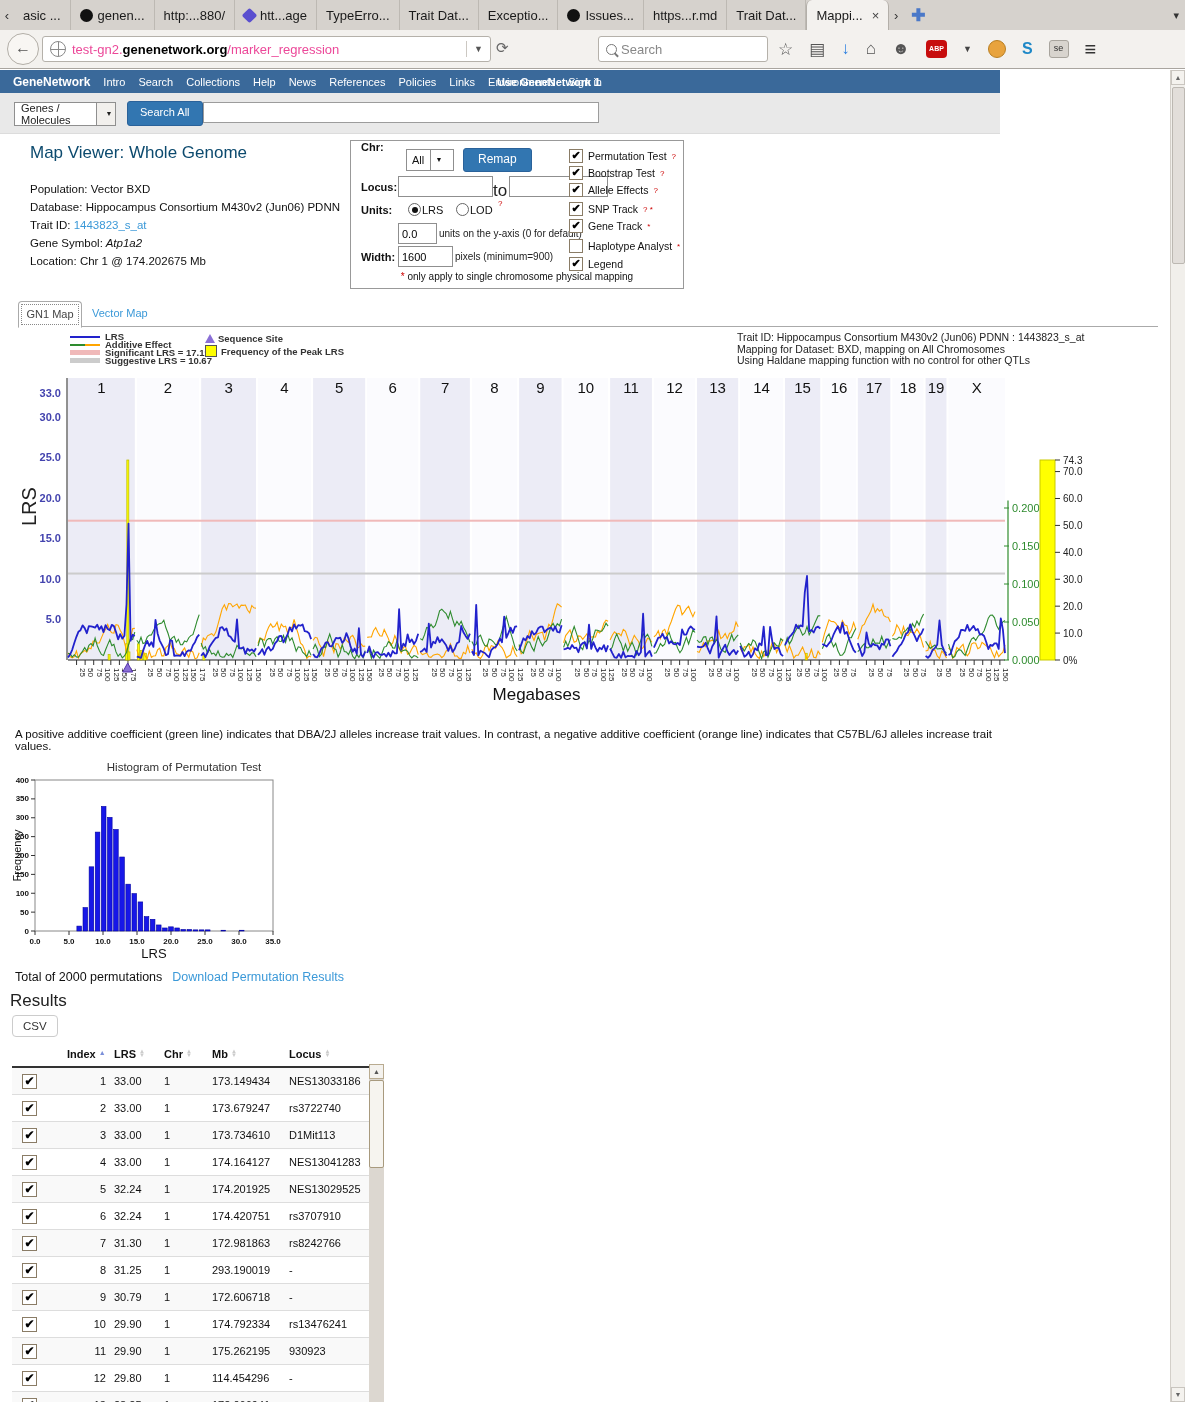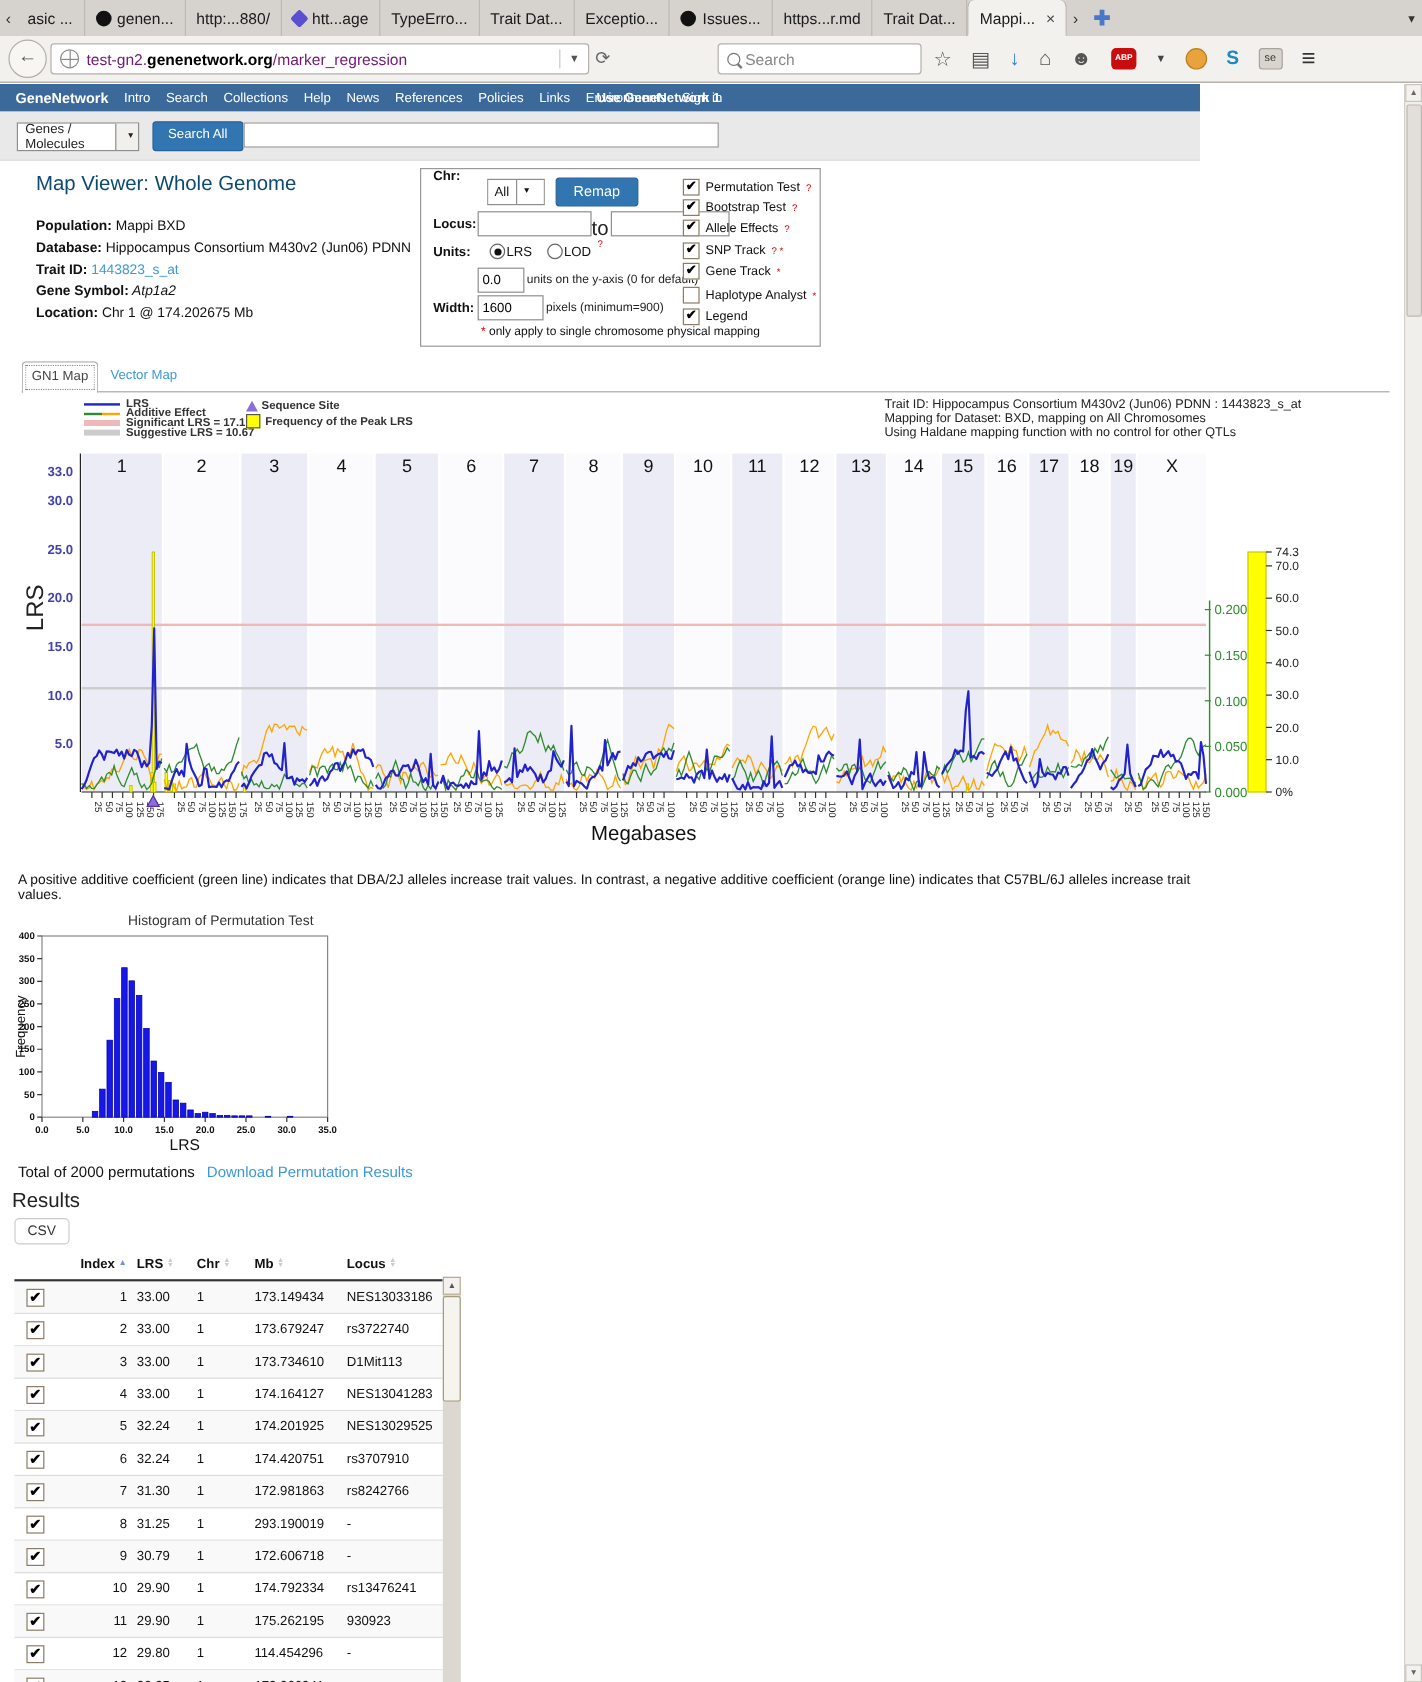--- a/index.html
+++ b/index.html
@@ -20,21 +20,21 @@
   .tablist-caret{position:absolute;right:6px;top:0;height:30px;display:flex;align-items:center;color:#333;font-size:11px;}
   #toolbar{position:absolute;left:0;top:30px;width:1185px;height:38px;background:#f3f1ee;
            border-bottom:1px solid #a9a59f;}
   .backbtn{position:absolute;left:7px;top:3px;width:30px;height:30px;border-radius:50%;
            border:1px solid #b2aea7;background:#f8f6f3;color:#555;font-size:16px;text-align:center;line-height:28px;}
   .urlbox{position:absolute;left:42px;top:6px;width:447px;height:24px;background:#fff;
           border:1px solid #b5b1aa;border-radius:3px;display:flex;align-items:center;font-size:13px;}
   .globe{width:14px;height:14px;border-radius:50%;border:1.5px solid #8a8a8a;margin:0 6px 0 7px;position:relative;flex:0 0 auto;}
   .globe:before{content:"";position:absolute;left:50%;top:0;width:1px;height:100%;background:#8a8a8a;}
   .globe:after{content:"";position:absolute;top:50%;left:0;width:100%;height:1px;background:#8a8a8a;}
-  .url-prefix,.url-path{color:#701a75;}
+  .url-prefix,.url-path{color:#ec4899;}
   .url-domain{color:#000;font-weight:bold;}
   .url-caret{margin-left:auto;color:#555;font-size:9px;padding:0 7px;border-left:1px solid #ccc8c2;height:16px;line-height:16px;}
   .reloadbtn{position:absolute;left:496px;top:9px;color:#666;font-size:15px;}
   .searchbox{position:absolute;left:598px;top:6px;width:168px;height:24px;background:#fff;
              border:1px solid #b5b1aa;border-radius:3px;display:flex;align-items:center;font-size:13px;color:#888;}
   .lens{width:9px;height:9px;border:1.5px solid #777;border-radius:50%;margin:0 4px 0 7px;position:relative;flex:0 0 auto;}
   .lens:after{content:"";position:absolute;width:5px;height:1.5px;background:#777;transform:rotate(45deg);left:7px;top:9px;}
   .tb-icons{position:absolute;left:778px;top:0;height:38px;display:flex;align-items:center;gap:16px;}
   .tbi{font-size:17px;color:#555;}
   .dl-icon{color:#2a7fe0;font-weight:bold;}
@@ -62,21 +62,21 @@
   .cat-select{position:absolute;left:14px;top:9px;width:100px;height:22px;background:#fff;border:1px solid #8f8f8f;
               font-size:11px;color:#222;display:flex;align-items:center;}
   .cat-select span{padding-left:6px;}
   .cat-dd{margin-left:auto;width:15px;height:100%;border-left:1px solid #8f8f8f;background:#f2f0ed;
           font-size:7px;color:#222;text-align:center;line-height:22px;}
   .searchall-btn{position:absolute;left:127px;top:8px;height:23px;padding:0 12px;background:#3276b1;color:#fff;
                  border:1px solid #2a629a;border-radius:3px;font-size:11px;line-height:21px;}
   .main-search-input{position:absolute;left:203px;top:9px;width:396px;height:21px;background:#fff;border:1px solid #9c9c9c;box-sizing:border-box;}
   #page-title{position:absolute;left:30px;top:143px;font-size:17px;color:#0c4a6e;}
   #summary{position:absolute;left:30px;top:180px;font-size:11.5px;color:#111;line-height:18px;}
-  #summary b{font-weight:bold;}
+  #summary b{font-weight:normal;}
   .sum-link{color:#3b99d8;}
   .sum-italic{font-style:italic;}
   
   #controls{position:absolute;left:350px;top:140px;width:332px;height:147px;border:1px solid #999;background:#fff;font-size:11px;color:#111;}
   .ctl-label{position:absolute;font-weight:bold;}
   .chr-select{position:absolute;left:55px;top:8px;width:46px;height:20px;border:1px solid #8f8f8f;background:#f4f2ef;
               display:flex;align-items:center;font-size:11px;}
   .chr-select span{padding-left:5px;background:#fff;height:100%;display:flex;align-items:center;flex:1;}
   .chr-dd{width:16px;height:100%;border-left:1px solid #8f8f8f;font-size:7px;text-align:center;line-height:20px;}
   .remap-btn{position:absolute;left:112px;top:7px;height:22px;padding:0 14px;background:#3276b1;color:#fff;
@@ -232,21 +232,21 @@
   <div class="cat-select">
     <span>Genes / Molecules</span>
     <span class="cat-dd">▼</span>
   </div>
   <div class="searchall-btn">Search All</div>
   <div class="main-search-input"></div>
 </div>
 
 <div id="page-title">Map Viewer: Whole Genome</div>
 <div id="summary">
-    <div><b>Population:</b><span> Mappi BXD</span></div>
+    <div><b>Population:</b><span> Vector BXD</span></div>
     <div><b>Database:</b><span> Hippocampus Consortium M430v2 (Jun06) PDNN</span></div>
     <div><b>Trait ID:</b><span class="sum-link"> 1443823_s_at</span></div>
     <div><b>Gene Symbol:</b><span class="sum-italic"> Atp1a2</span></div>
     <div><b>Location:</b><span> Chr 1 @ 174.202675 Mb</span></div>
   </div>
 
 <div id="controls">
   <span class="ctl-label" style="left:10px;top:0;">Chr:</span>
   <div class="chr-select">
     <span>All</span>

